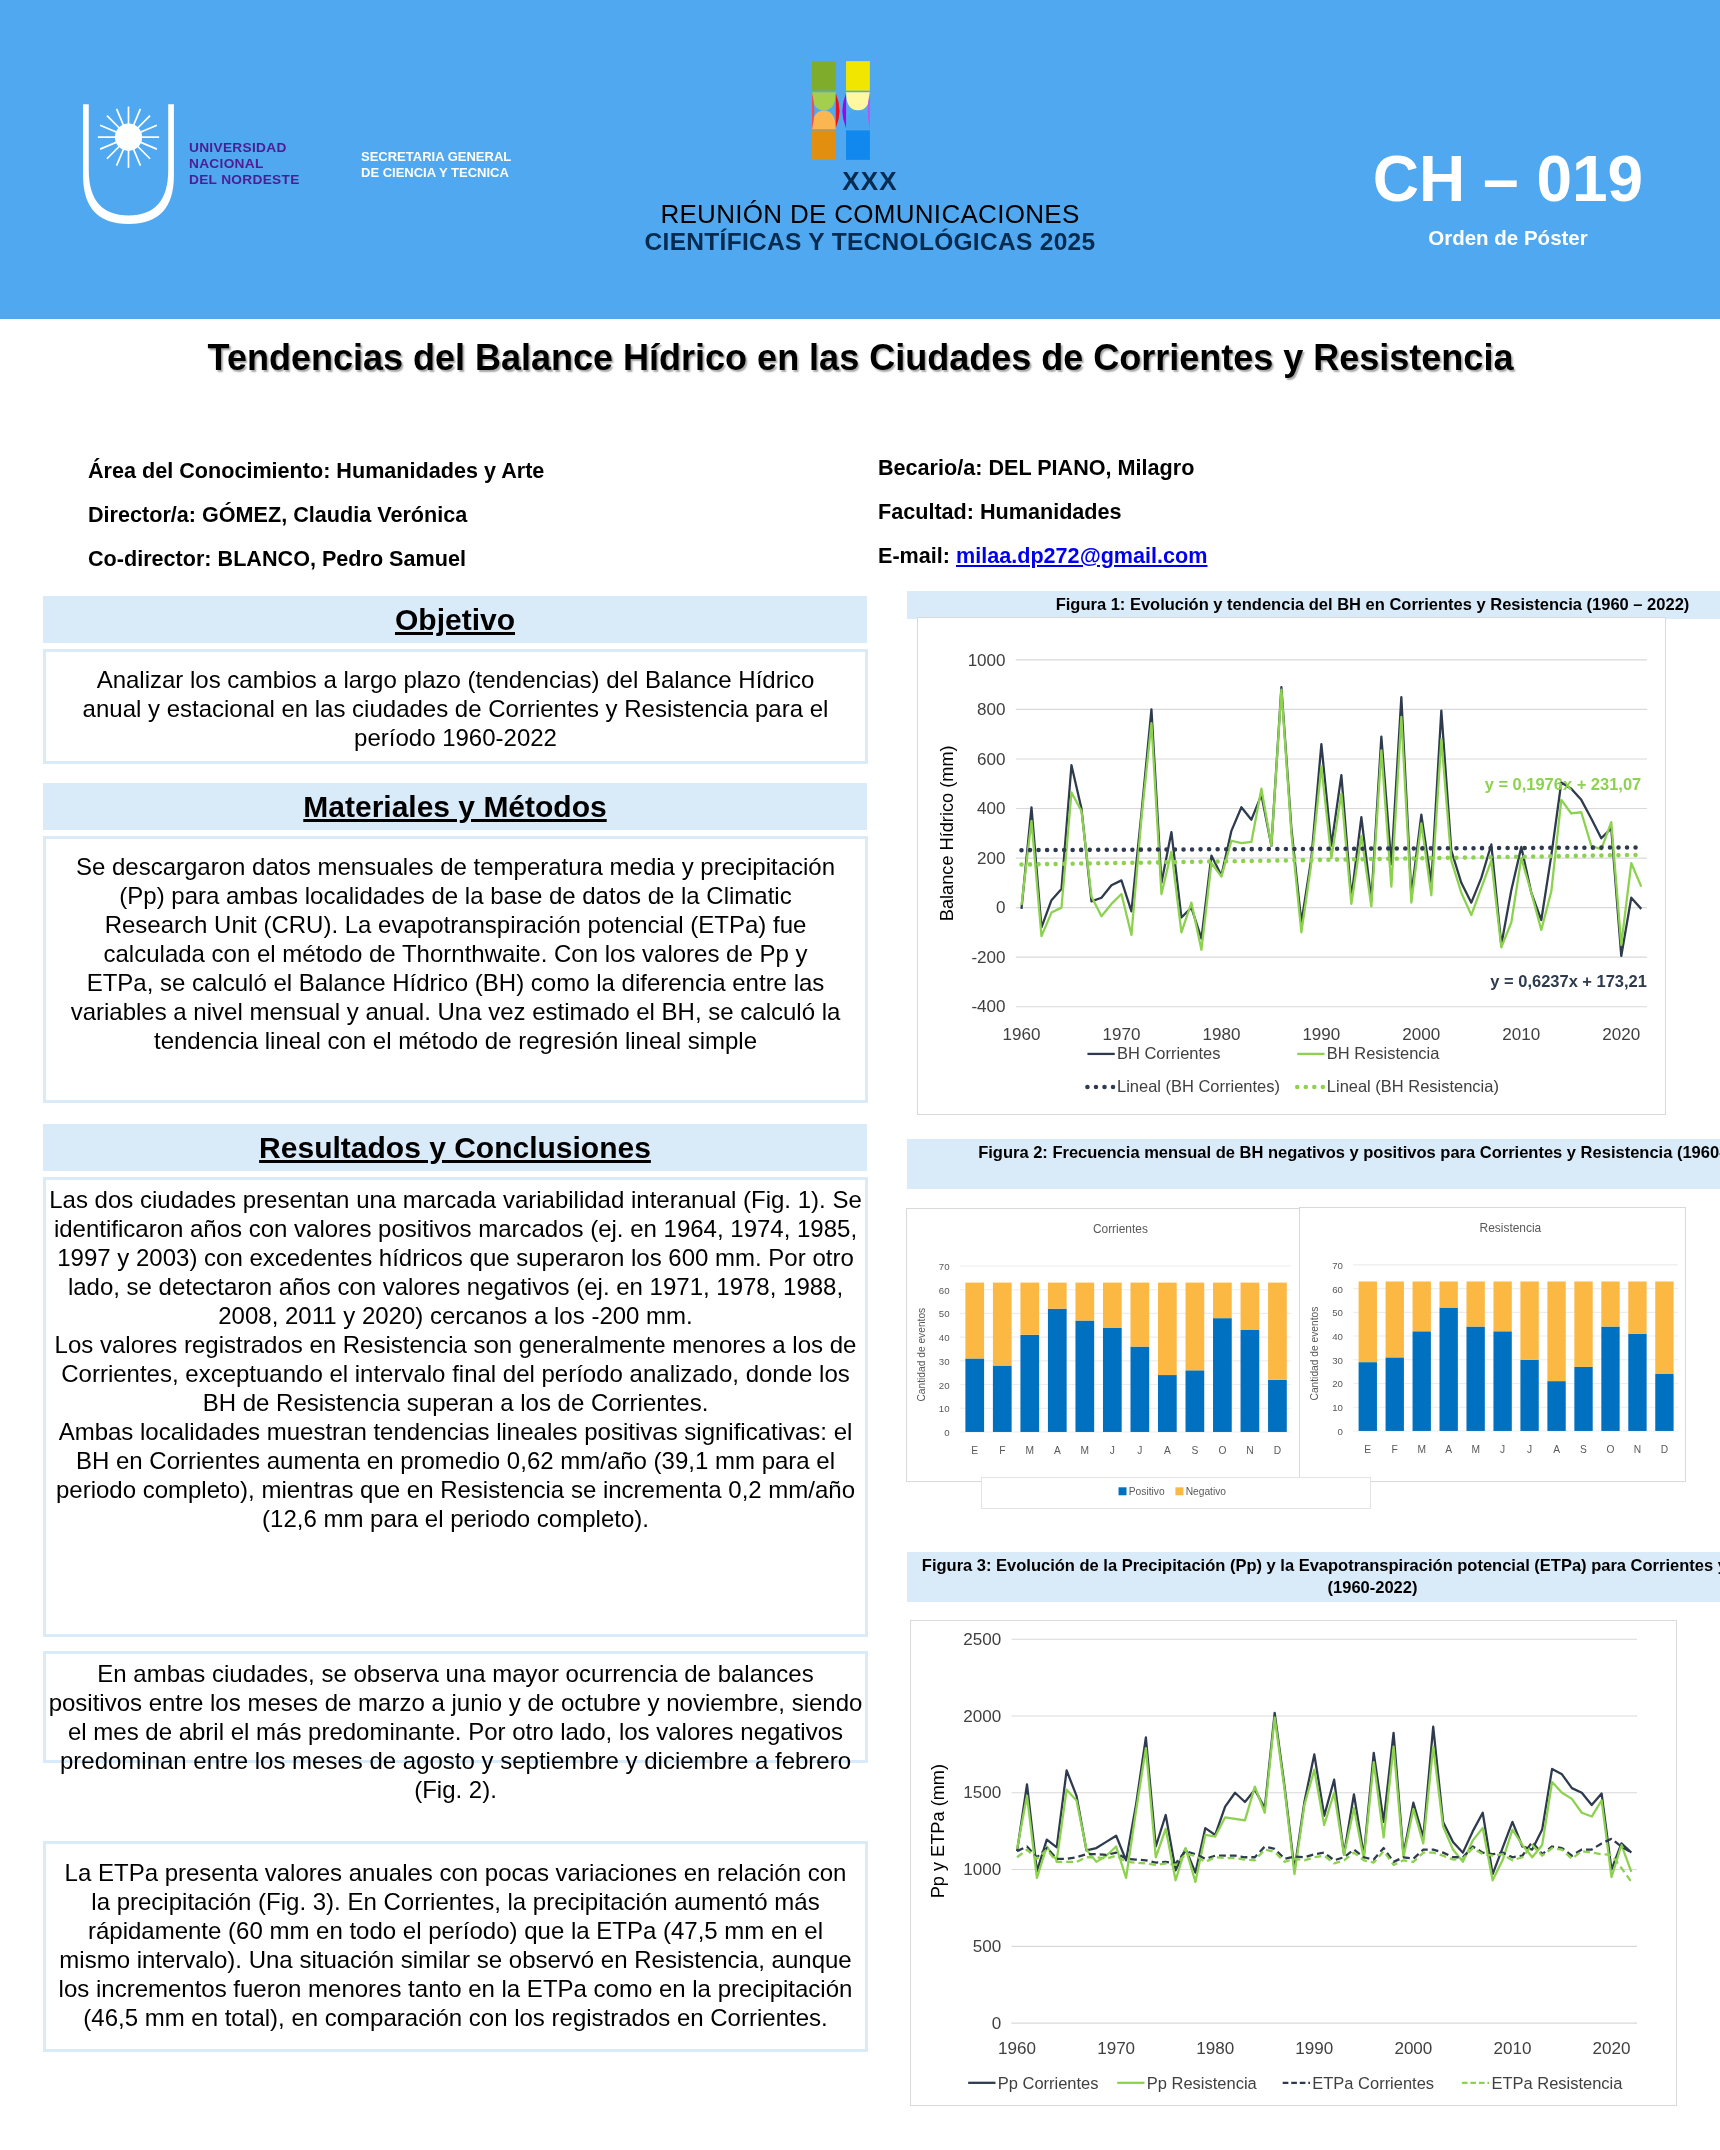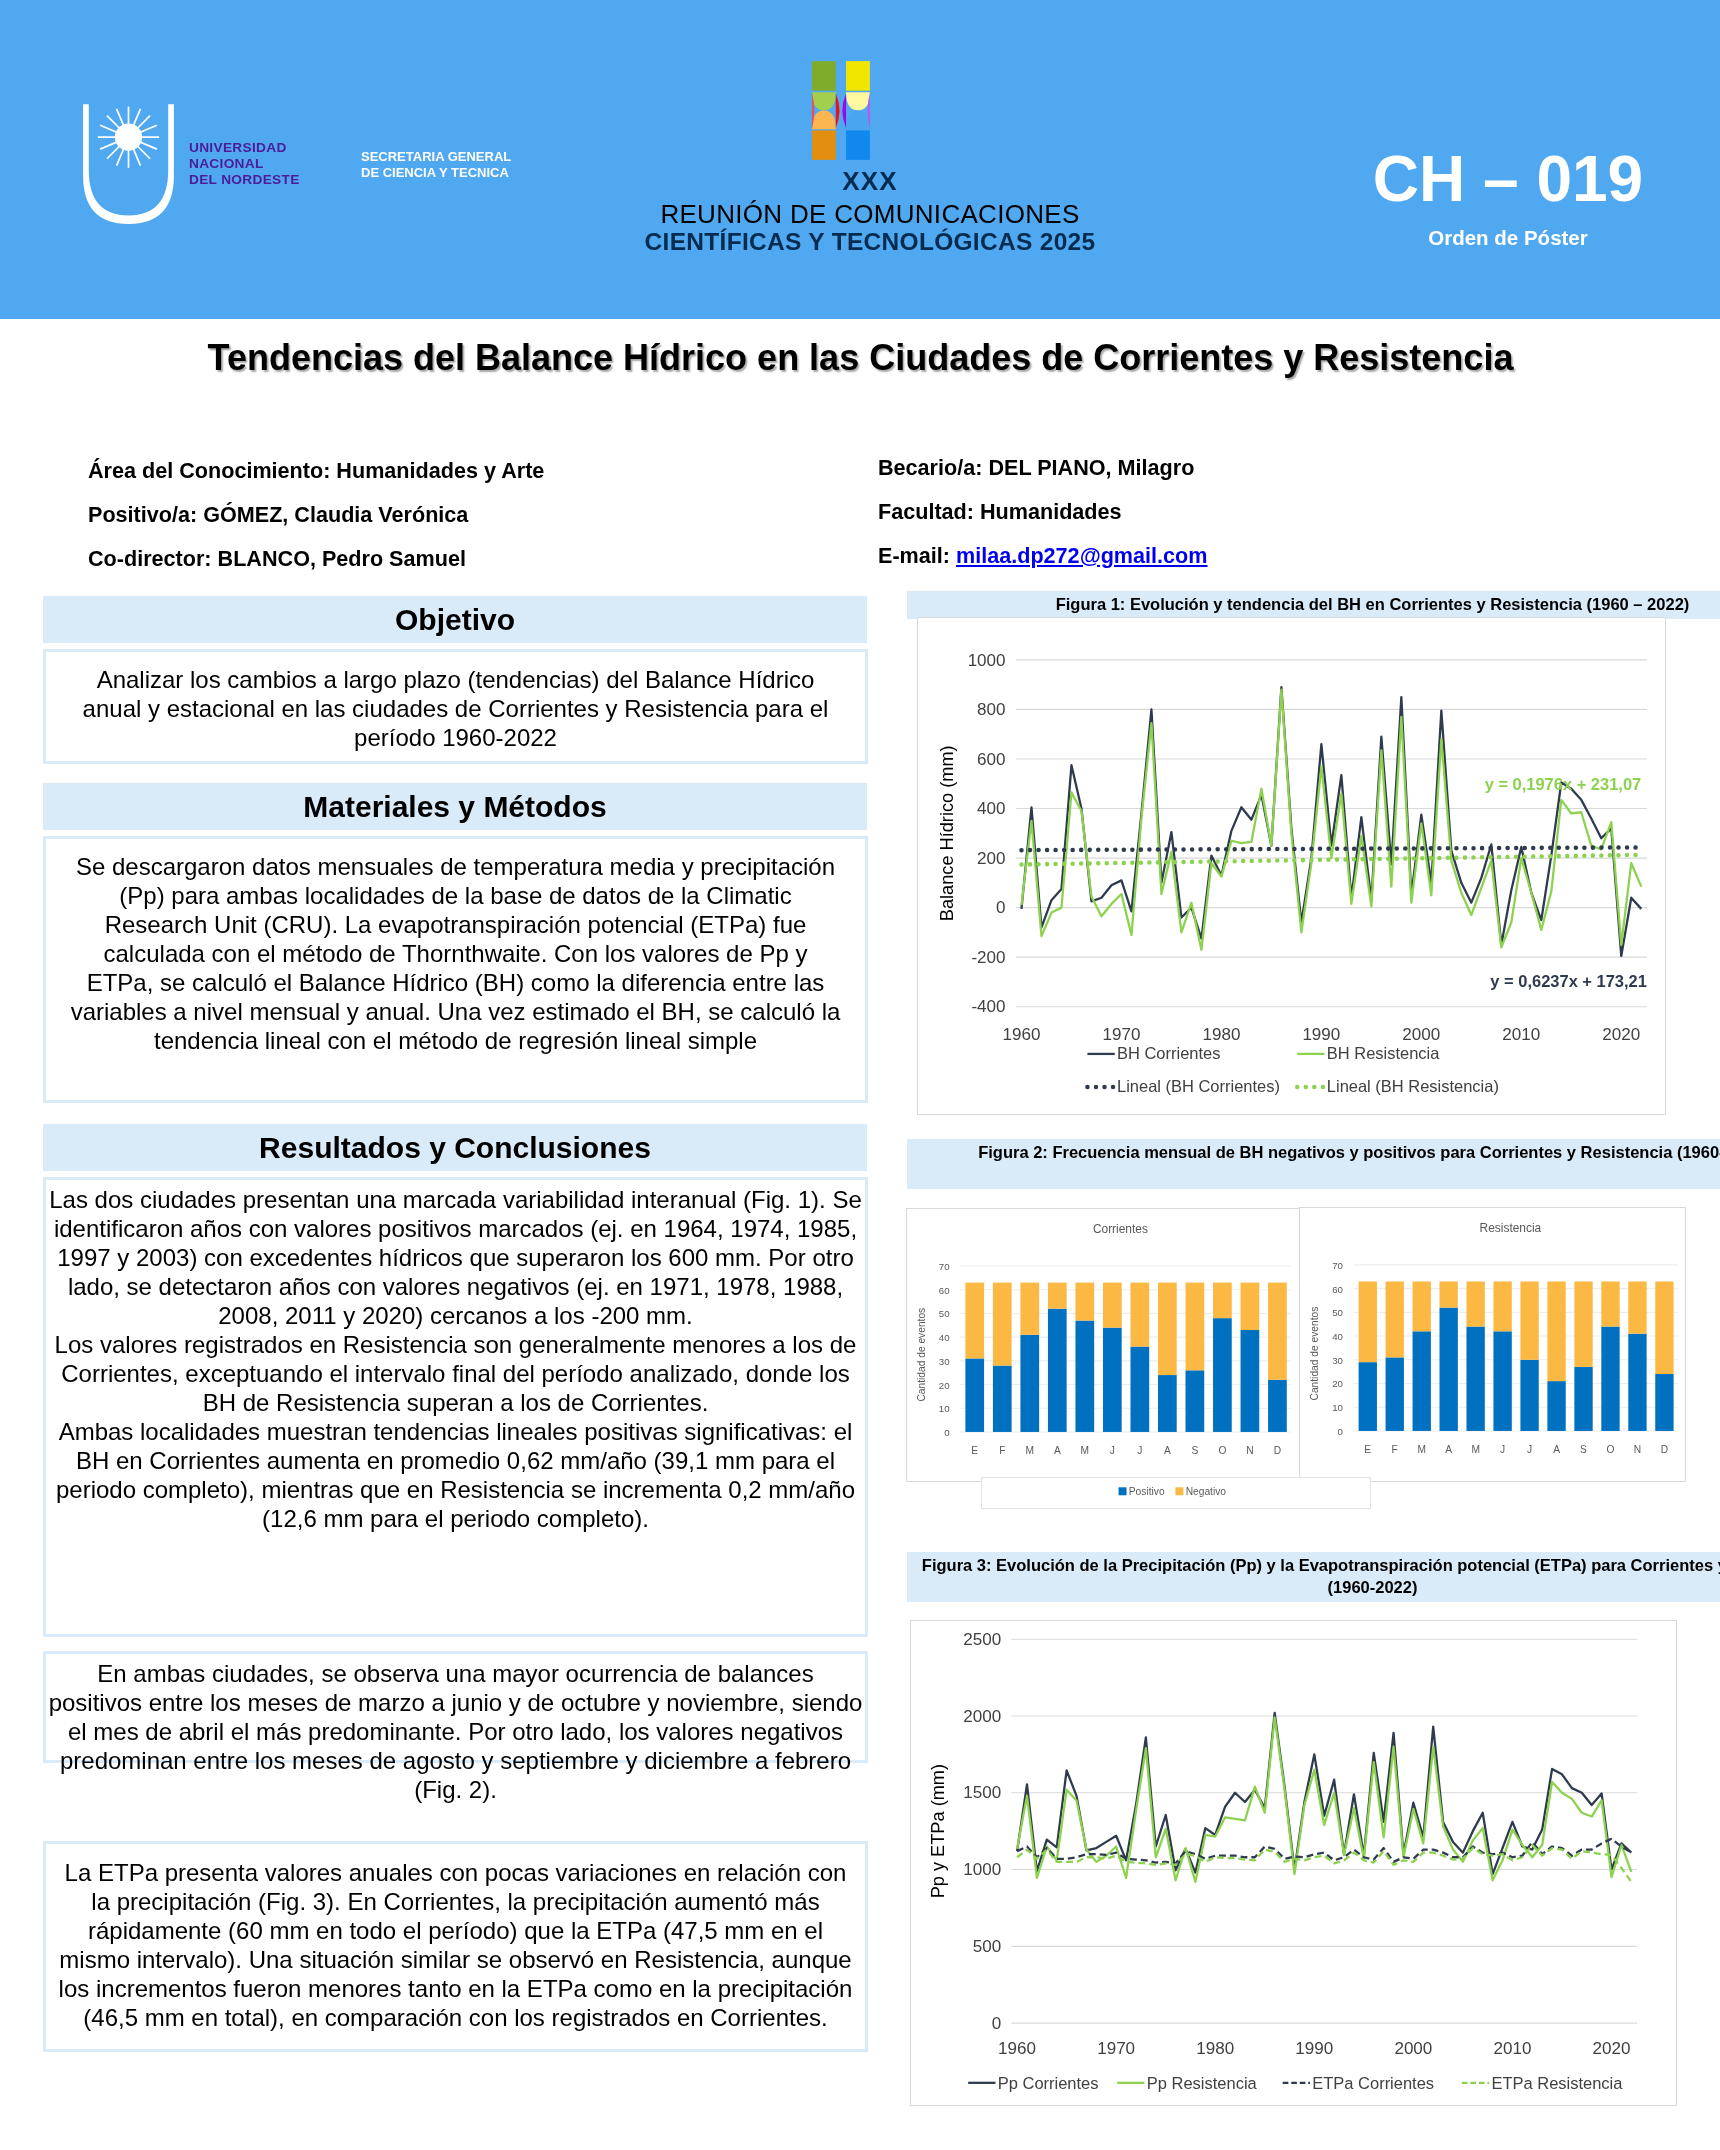--- a/index.html
+++ b/index.html
@@ -18,21 +18,21 @@
   .poster-order { position: absolute; left: 1286px; top: 226px; width: 444px; text-align: center; color: #fff; font-weight: bold; font-size: 20.5px; }
 
   
   .main-title { position: absolute; left: 0; top: 333px; width: 1721px; text-align: center; font-weight: bold; font-size: 36px; line-height: 49px; color: #000; text-shadow: 1.7px 1.7px 1.7px rgba(0,0,0,0.35); }
 
   
   .info { position: absolute; font-weight: bold; font-size: 21.6px; }
   .info .link { color: #0000EE; text-decoration: underline; }
 
   
-  .sec-head { position: absolute; left: 43px; width: 824px; height: 47px; background: #D9EAF9; text-align: center; font-weight: bold; font-size: 30px; line-height: 47px; }
+  .sec-head { position: absolute; left: 43px; width: 824px; height: 47px; background: #D9EAF9; text-align: center; font-weight: bold; font-size: 30px; line-height: 47px; text-decoration: underline; }
   .sec-box { position: absolute; left: 43px; width: 825px; border: 3.4px solid #D9EAF9; background: #fff; text-align: center; font-size: 24px; line-height: 29px; color: #000; padding: 8px 22px; }
 
   
   .fig-cap { position: absolute; left: 907px; width: 931px; background: #D9EAF9; text-align: center; font-weight: bold; font-size: 16.5px; line-height: 21.6px; padding: 3.4px 5.7px; }
   .chart-box { position: absolute; border: 1.1px solid #D9D9D9; background: #fff; }
   svg text { font-family: "Liberation Sans", sans-serif; }
 </style>
 </head>
 <body>
 
@@ -84,21 +84,21 @@
 
   <div class="poster-code">CH – 019</div>
   <div class="poster-order">Orden de Póster</div>
 </div>
 
 <div class="main-title">
   <div>Tendencias del Balance Hídrico en las Ciudades de Corrientes y Resistencia</div>
 </div>
 
 <div class="info" style="left:88px;top:458px">Área del Conocimiento: Humanidades y Arte</div>
-<div class="info" style="left:88px;top:502px">Positivo/a: GÓMEZ, Claudia Verónica</div>
+<div class="info" style="left:88px;top:502px">Director/a: GÓMEZ, Claudia Verónica</div>
 <div class="info" style="left:88px;top:546px">Co-director: BLANCO, Pedro Samuel</div>
 <div class="info" style="left:878px;top:455px">Becario/a: DEL PIANO, Milagro</div>
 <div class="info" style="left:878px;top:499px">Facultad: Humanidades</div>
 <div class="info" style="left:878px;top:543px">
   <span>E-mail: </span><span class="link">milaa.dp272@gmail.com</span>
 </div>
 
 <div class="sec-head" style="top:596px">Objetivo</div>
 <div class="sec-box" style="top:649px;height:115px;padding-top:12.5px">Analizar los cambios a largo plazo (tendencias) del Balance Hídrico anual y estacional en las ciudades de Corrientes y Resistencia para el período 1960-2022</div>
 

